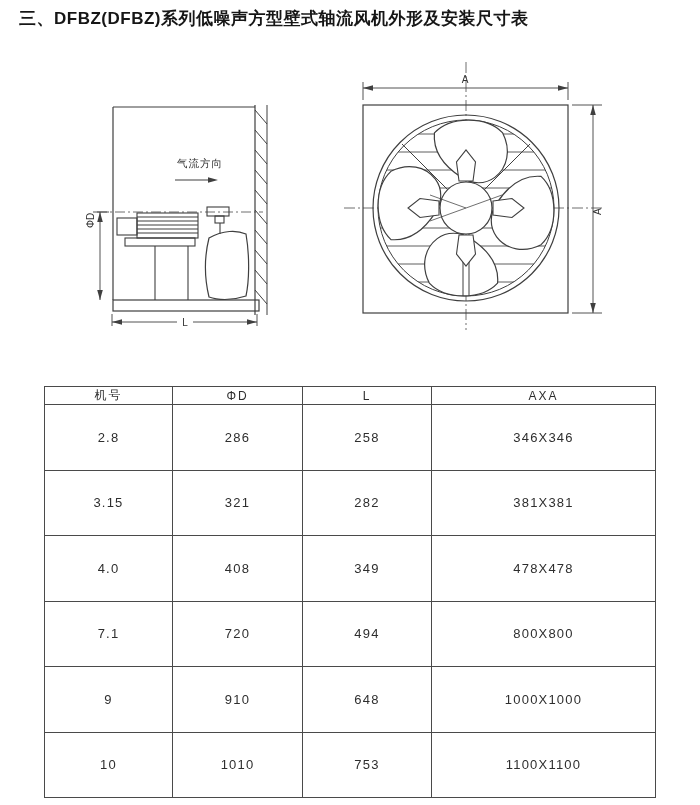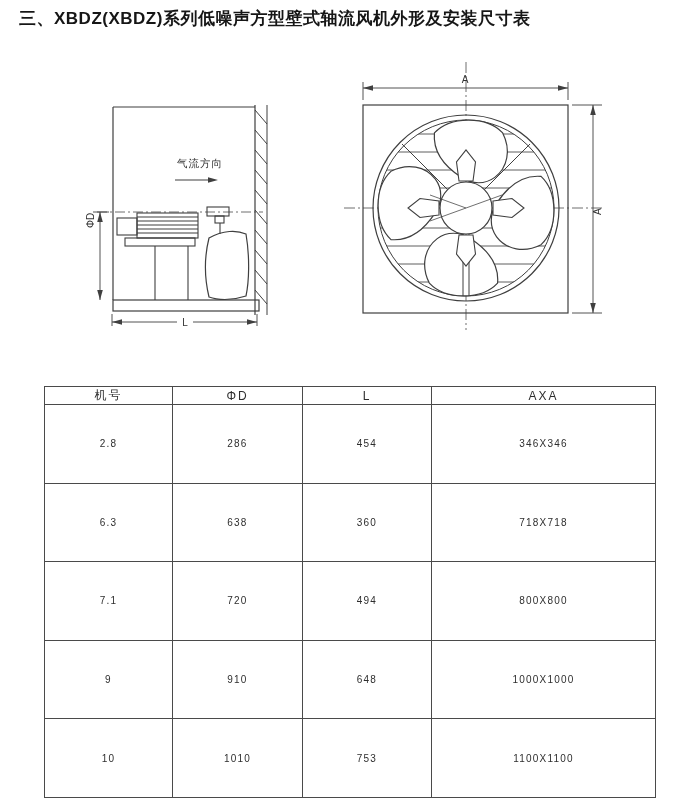--- a/index.html
+++ b/index.html
@@ -50,38 +50,38 @@
     vertical-align: middle;
     padding: 0;
     font-weight: normal;
   }
   table.spec th {
     font-size: 12px;
     letter-spacing: 2px;
     color: #2e2e2e;
   }
   table.spec td {
-    font-size: 10px;
+    font-size: 13px;
     letter-spacing: 1.2px;
     color: #2e2e2e;
   }
   col.c1 { width: 128px; }
   col.c2 { width: 130px; }
   col.c3 { width: 129px; }
   col.c4 { width: 224px; }
 
   svg text {
     font-family: "Liberation Sans", sans-serif;
     fill: #333333;
   }
 </style>
 </head>
 <body>
 
-<div class="page-title">三、XBDZ(XBDZ)系列低噪声方型壁式轴流风机外形及安装尺寸表</div>
+<div class="page-title">三、DFBZ(DFBZ)系列低噪声方型壁式轴流风机外形及安装尺寸表</div>
 
 <svg id="side-view" class="drawing" width="200" height="272" viewBox="0 0 200 272">
   <g stroke="#3f3f3f" fill="none" stroke-width="1.2">
 
     <path d="M28,39 H170"></path>
     <path d="M28,39 V232"></path>
 
     <path d="M170,37 V247"></path>
     <path d="M182,37 V247" stroke-width="1"></path>
 
@@ -226,28 +226,34 @@
         <th>机号</th>
         <th>ΦD</th>
         <th>L</th>
         <th>AXA</th>
       </tr>
     </thead>
     <tbody>
         <tr>
           <td>2.8</td>
           <td>286</td>
-          <td>454</td>
+          <td>258</td>
           <td>346X346</td>
         </tr>
         <tr>
-          <td>6.3</td>
-          <td>638</td>
-          <td>360</td>
-          <td>718X718</td>
+          <td>3.15</td>
+          <td>321</td>
+          <td>282</td>
+          <td>381X381</td>
+        </tr>
+        <tr>
+          <td>4.0</td>
+          <td>408</td>
+          <td>349</td>
+          <td>478X478</td>
         </tr>
         <tr>
           <td>7.1</td>
           <td>720</td>
           <td>494</td>
           <td>800X800</td>
         </tr>
         <tr>
           <td>9</td>
           <td>910</td>

